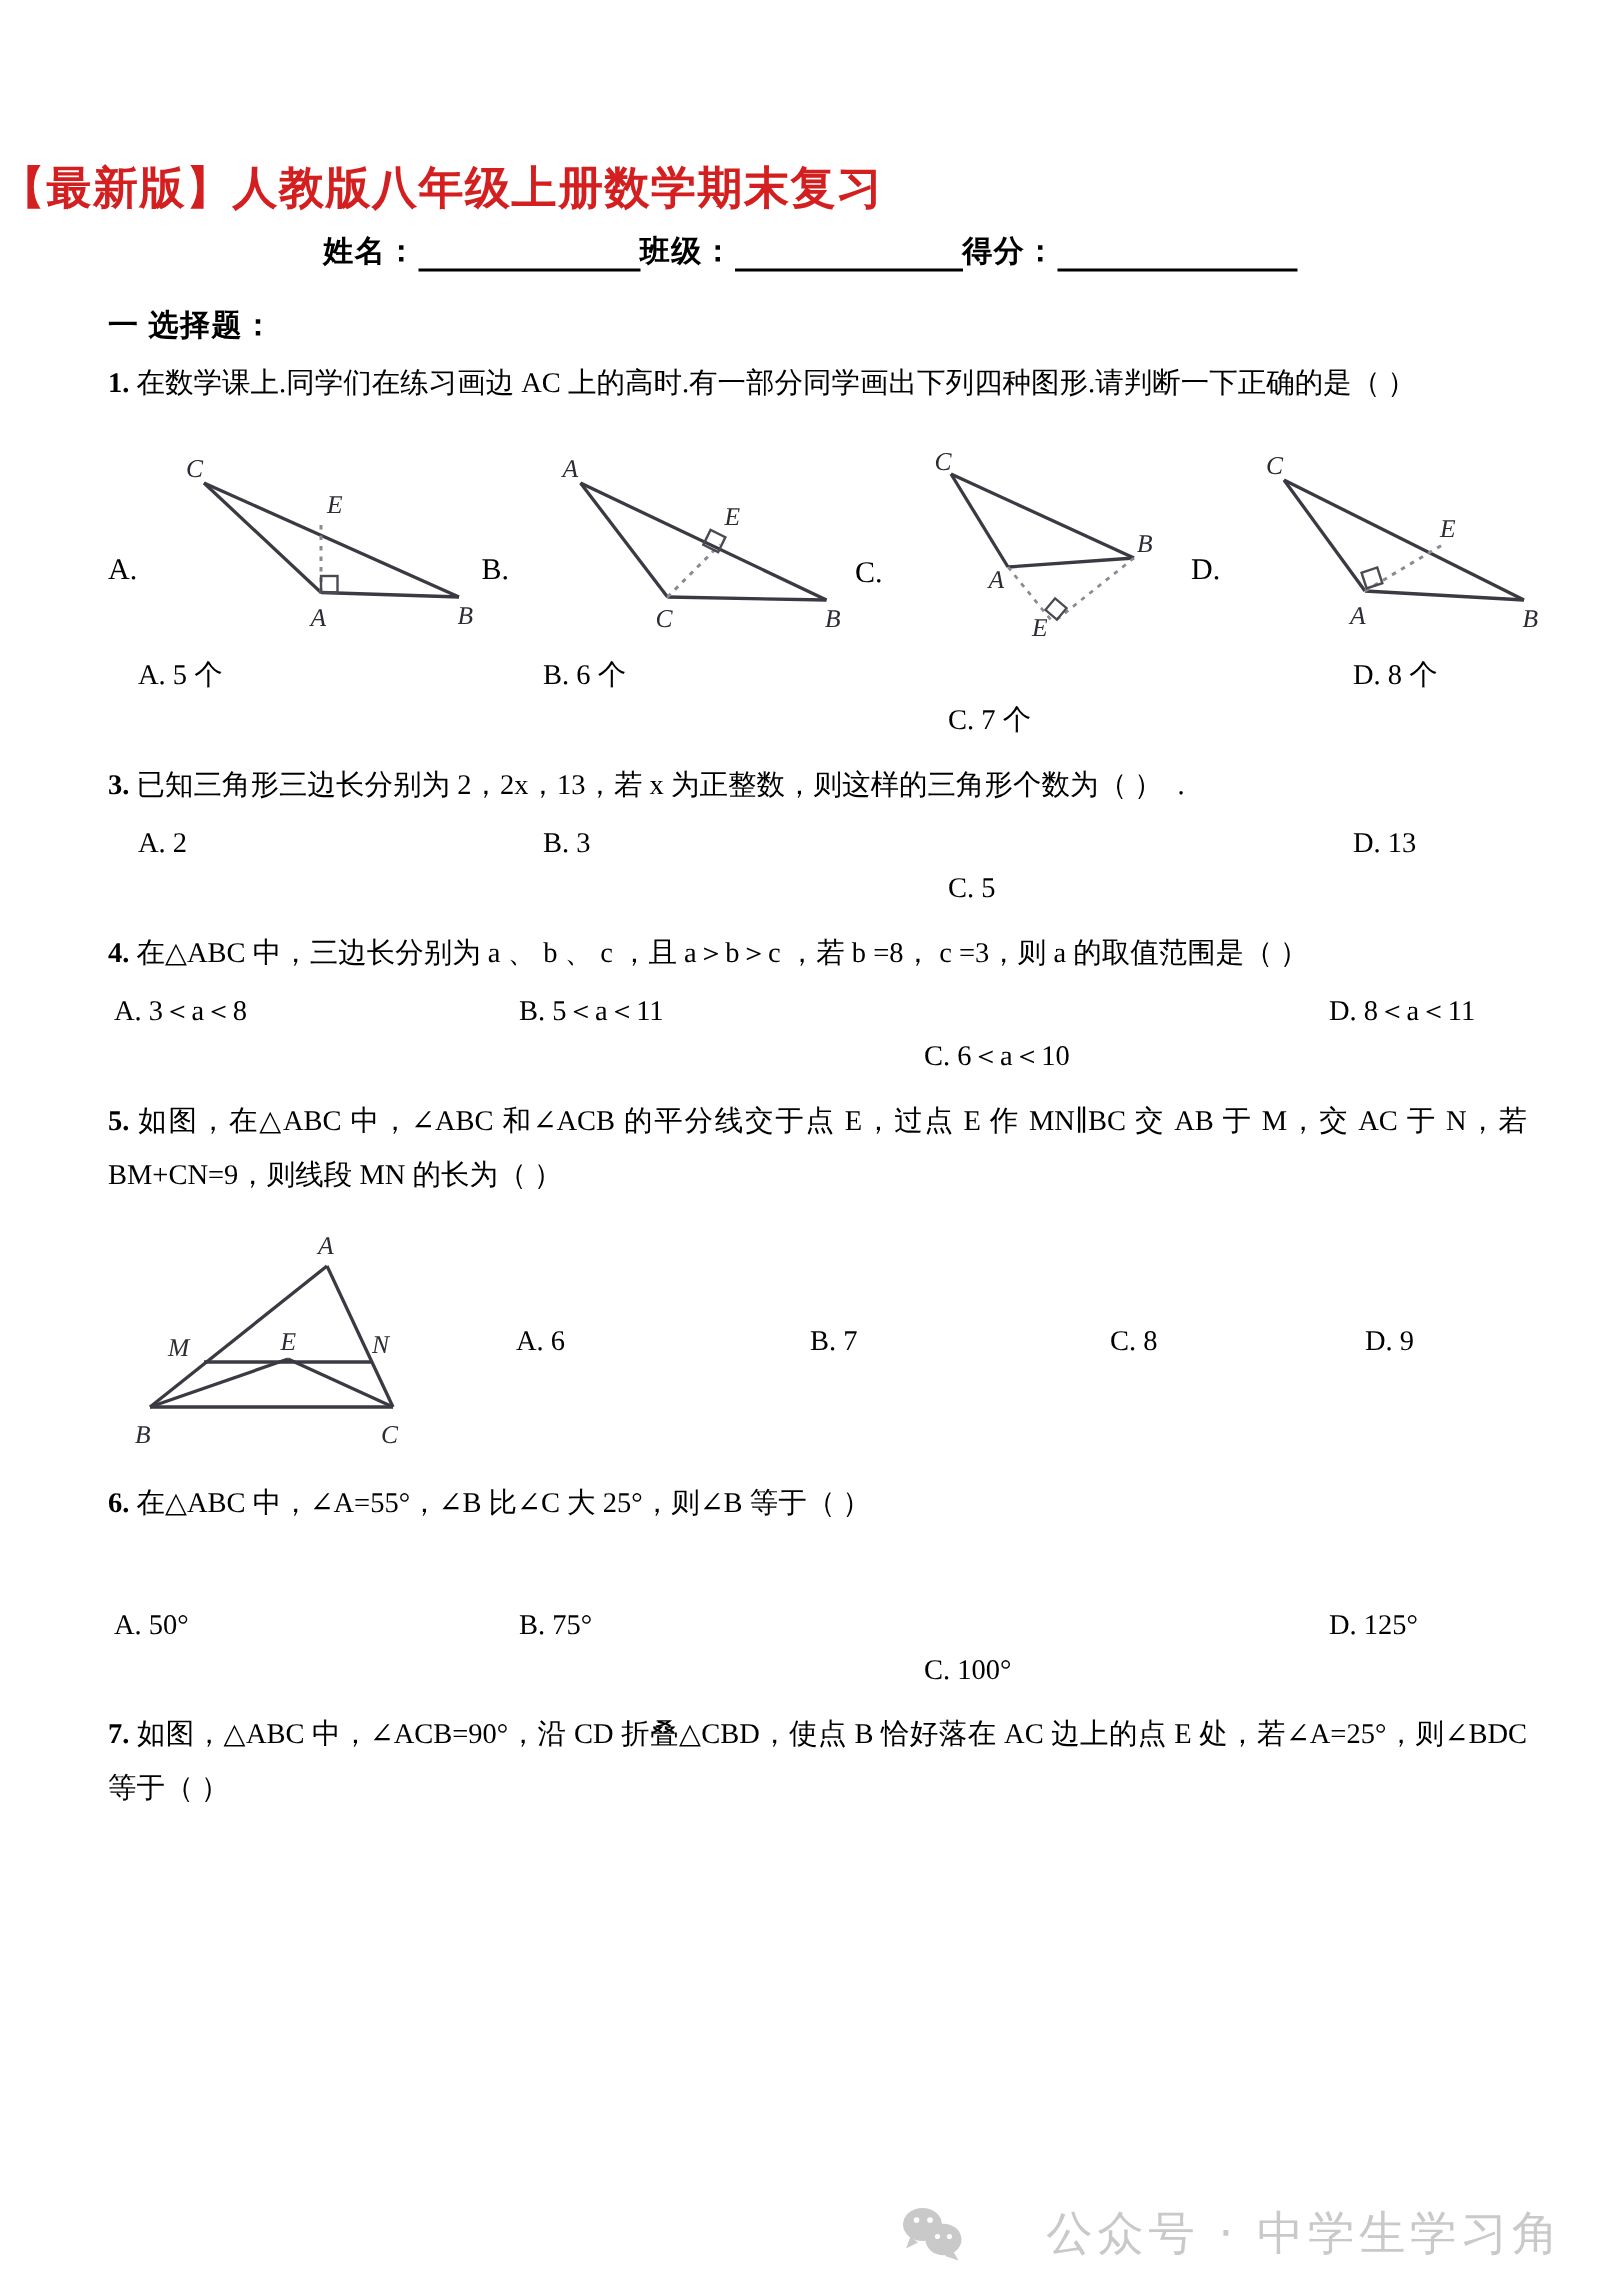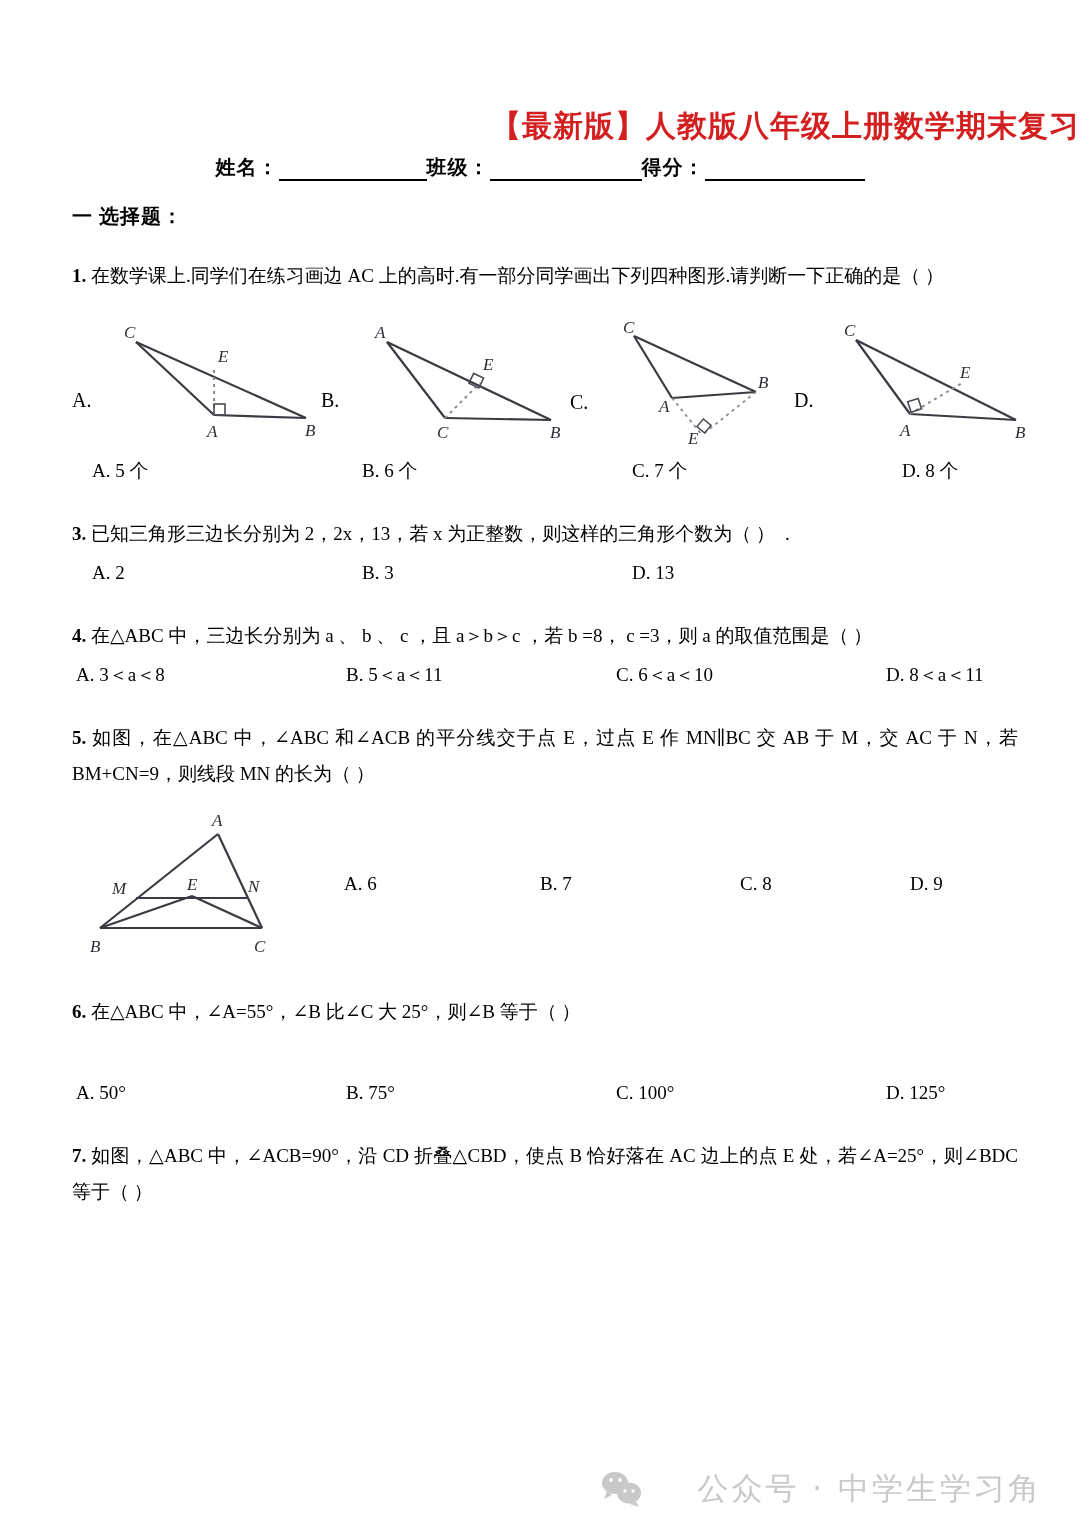--- a/index.html
+++ b/index.html
@@ -7,21 +7,21 @@
     width:1080px;height:1527px;
     background:#ffffff;
     font-family:"Liberation Serif","DejaVu Serif",serif;
     color:#000;
     position:relative;
     overflow:hidden;
   }
   .page{position:relative;width:1080px;height:1527px;}
 
   
-  .title-block{padding-top:104px;text-align:right;}
+  .title-block{padding-top:104px;text-align:left;}
   .title-line{
     color:#d31f1f;
     font-weight:bold;
     font-size:30px;
     letter-spacing:1px;
     line-height:44px;
     font-family:"DejaVu Serif","Liberation Serif",serif;
   }
 
   
@@ -45,37 +45,37 @@
   .blank-3{width:160px;}
 
   
   .body{padding:0 62px 0 72px;}
   .section-head{
     font-size:20px;font-weight:bold;margin-top:22px;letter-spacing:1px;
   }
   .q{
     font-size:19px;
     line-height:36px;
-    margin-top:28px;
+    margin-top:8px;
     text-align:justify;
   }
   .q .num{font-weight:bold;}
   .paren{letter-spacing:10px;}
 
   
   .opts{
     display:flex;
     font-size:19px;
     line-height:34px;
     margin-top:4px;
   }
   .opts span{display:inline-block;}
   .o1{width:270px;padding-left:20px;}
   .o2{width:270px;}
-  .o3{width:270px;}
+  .o3{width:270px;margin-top:30px;}
   .o4{width:auto;}
 
   .opts.q4row{font-size:19px;}
   .opts.q4row .o1{padding-left:4px;}
 
   .opts.q6row .o1{padding-left:4px;}
 
   
   .fig-row{
     margin-top:26px;
@@ -236,20 +236,21 @@
     </div>
 
     <div class="q">
       <span class="num">3.</span>
       <span>已知三角形三边长分别为 2，2x，13，若 x 为正整数，则这样的三角形个数为（</span>
       <span class="paren">）.</span>
     </div>
     <div class="opts">
       <span class="o1">A. 2</span>
       <span class="o2">B. 3</span>
+      <span class="o3">C. 5</span>
       <span class="o4">D. 13</span>
     </div>
 
     <div class="q">
       <span class="num">4.</span>
       <span>在△ABC 中，三边长分别为 a 、 b 、 c ，且 a＞b＞c ，若 b =8， c =3，则 a 的取值范围是（</span>
       <span class="paren">）</span>
     </div>
     <div class="opts q4row">
       <span class="o1">A. 3＜a＜8</span>

